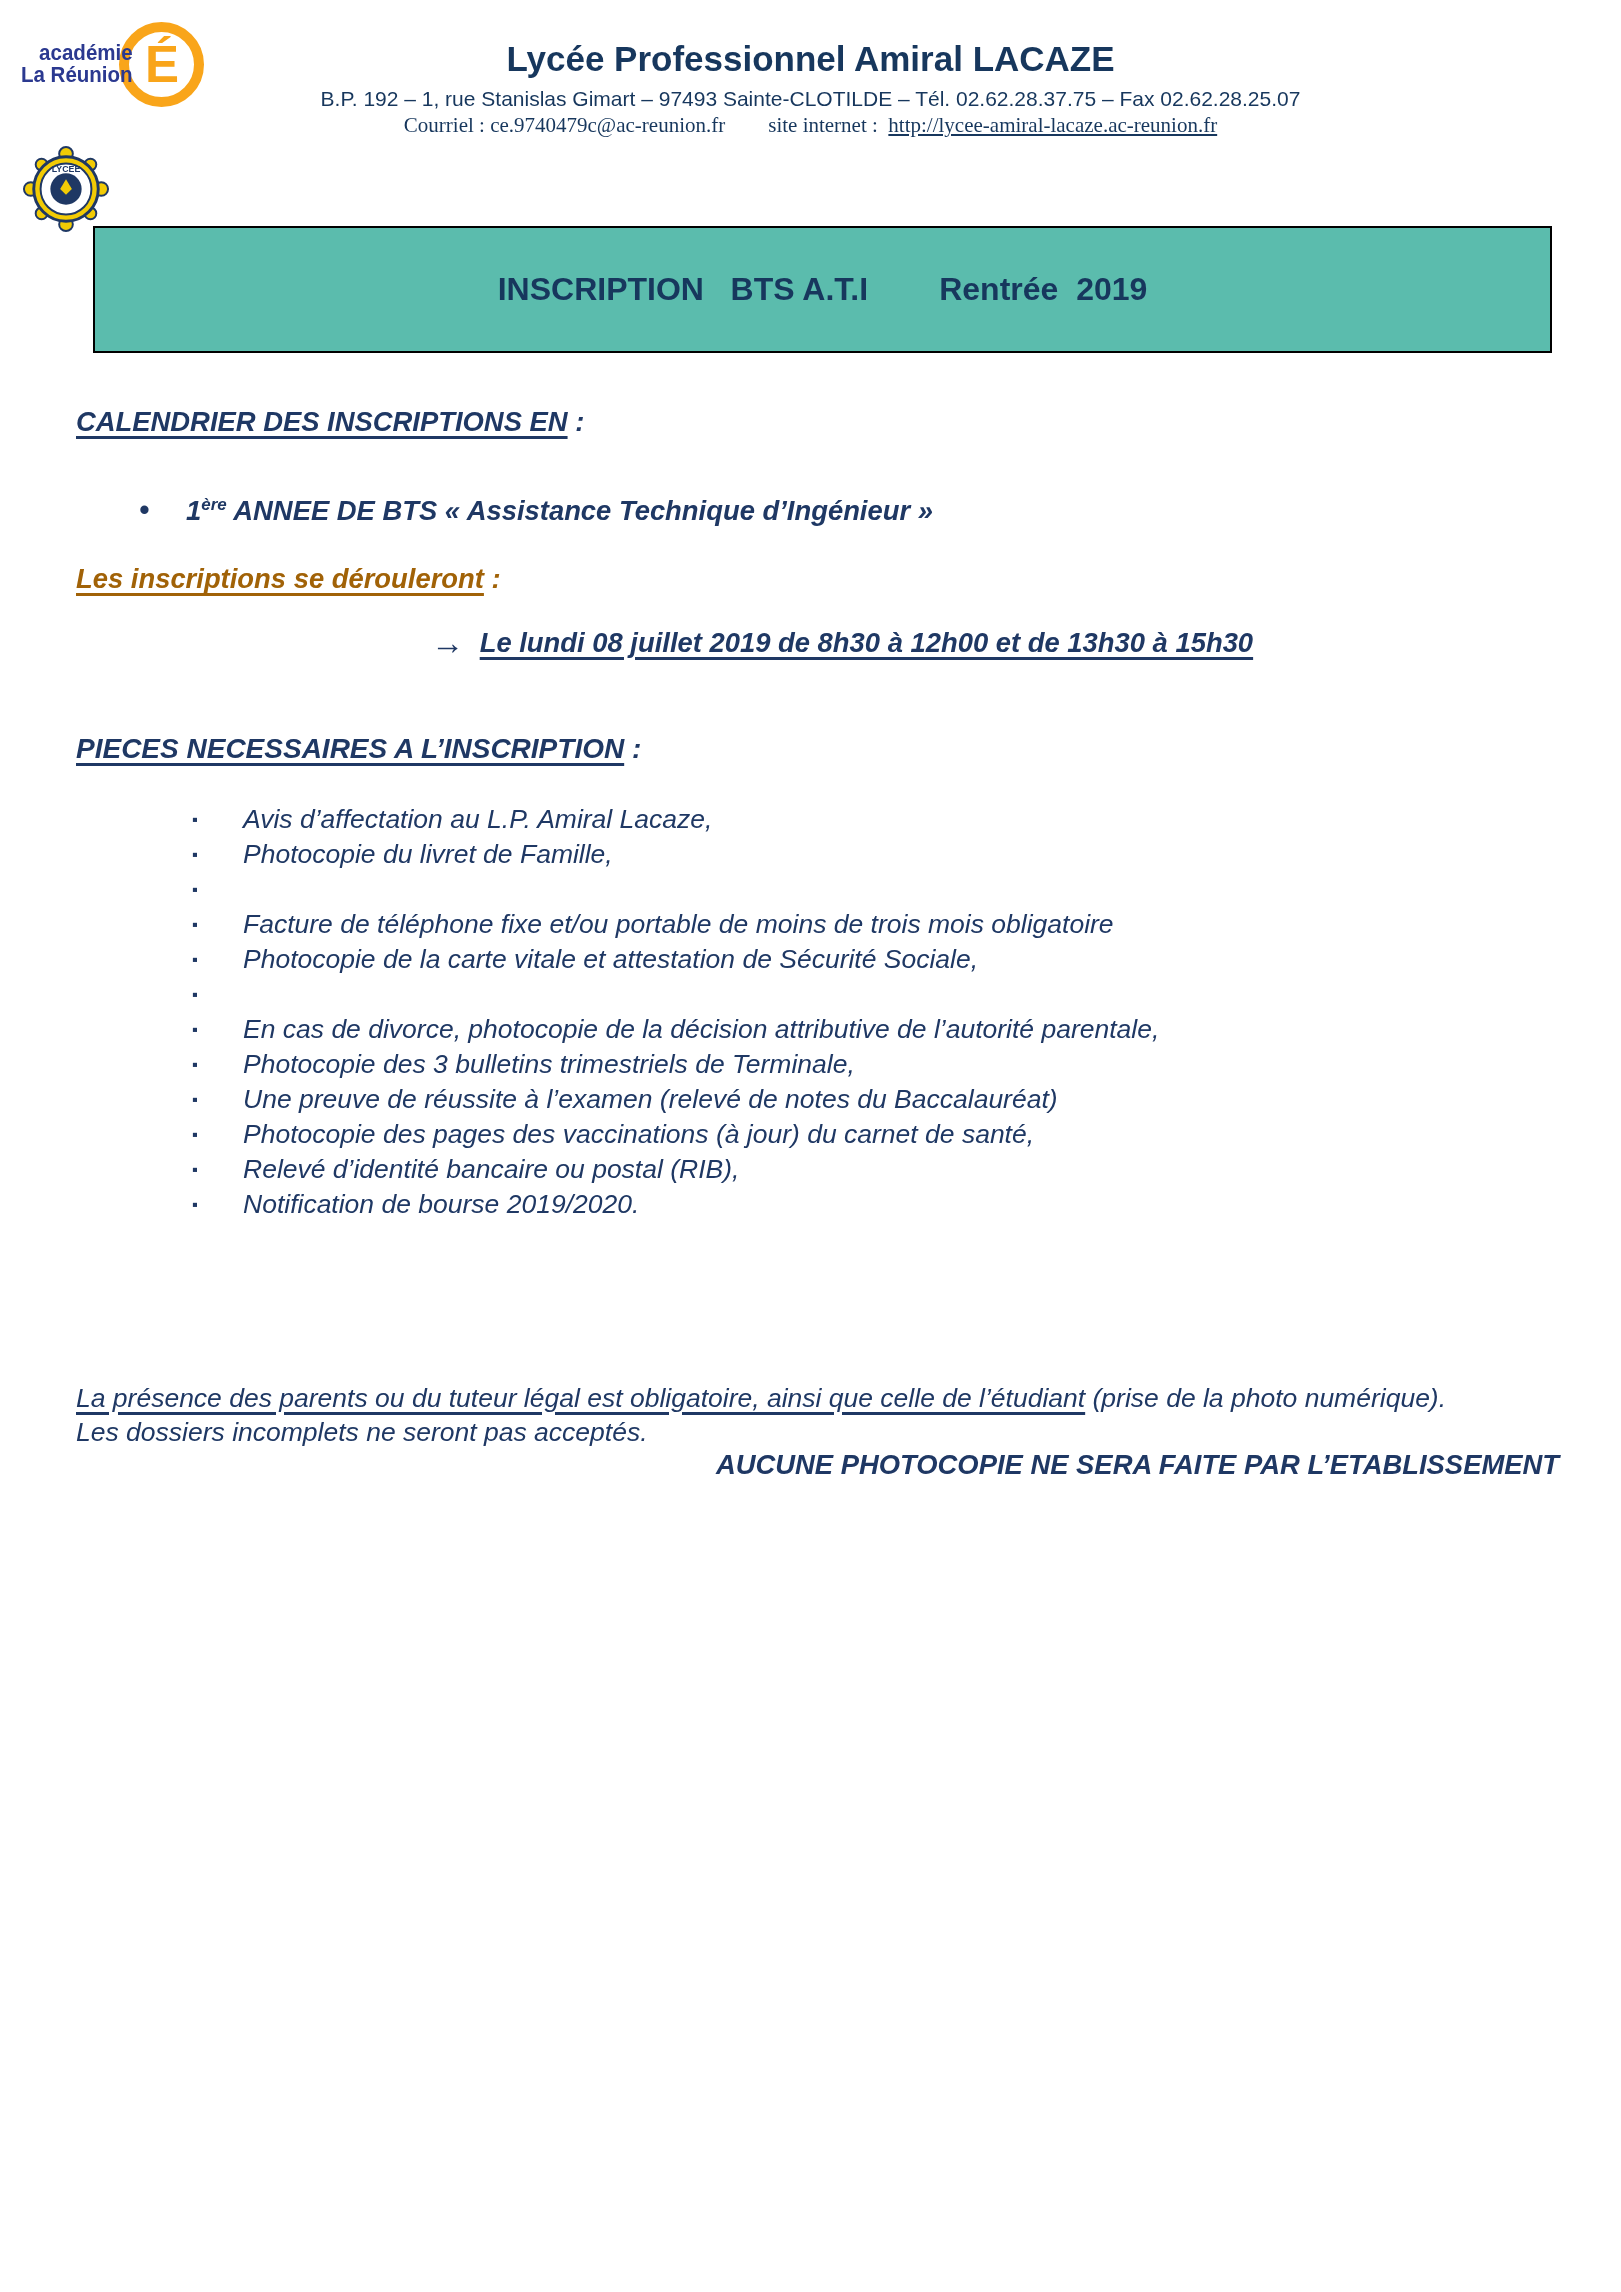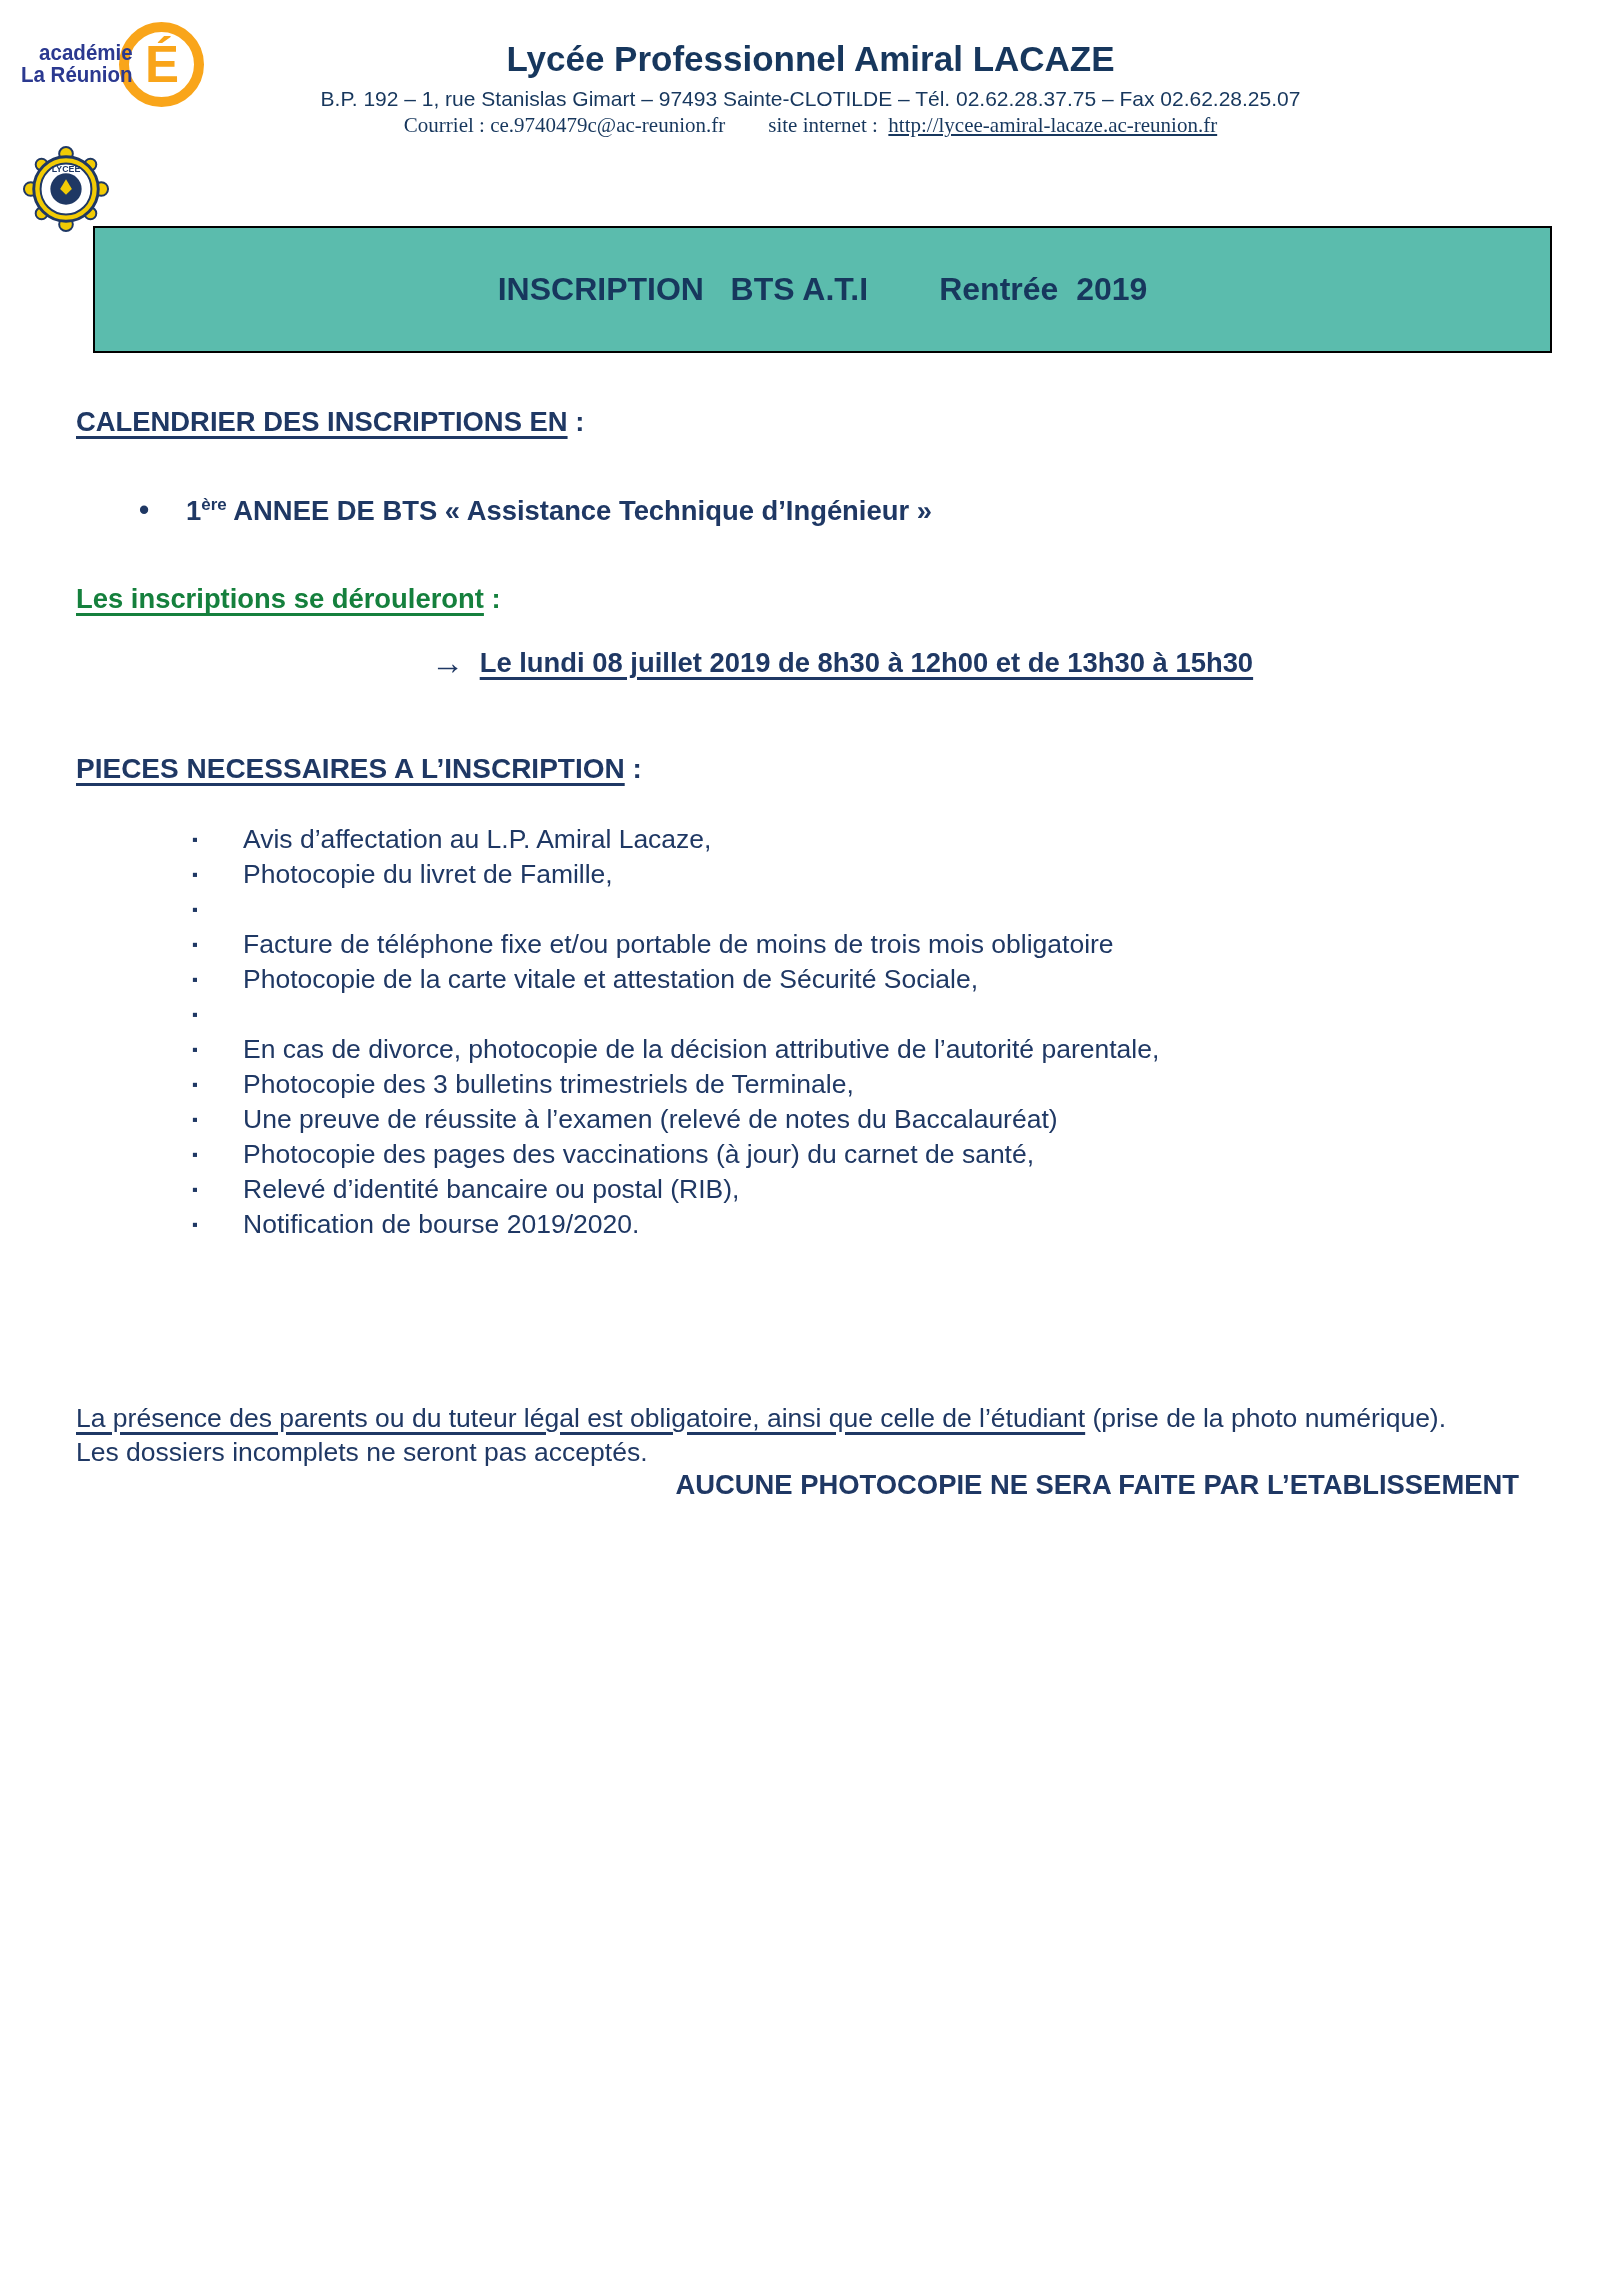--- a/index.html
+++ b/index.html
@@ -37,33 +37,33 @@
 
   
   .banner{
     margin:86px 69px 0 93px;height:127px;
     background:#5BBCAD;border:2px solid #000000;box-sizing:border-box;
     display:flex;align-items:center;justify-content:center;
   }
   .banner-text{font-size:32px;font-weight:bold;color:#17375D;white-space:pre;}
 
   
-  .content{padding:0 102px 0 76px;}
+  .content{padding:0 62px 0 76px;font-style:italic;}
 
   .h-navy{font-size:27.4px;font-weight:bold;line-height:35px;color:#1F3864;}
   .h-navy .ul, .h-red .ul, .date-text, .note-ul{
     text-decoration:underline;text-decoration-thickness:2.5px;text-underline-offset:4.9px;
   }
   .cal-heading{margin-top:51px;}
 
   .bts-line{margin-top:53px;display:flex;line-height:37px;font-size:27.4px;font-weight:bold;}
   .bts-line .dot{width:47px;margin-left:63px;font-size:29px;}
   sup{font-size:0.62em;vertical-align:super;line-height:0;}
 
-  .h-red{margin-top:52px;font-size:27.4px;font-weight:bold;line-height:35px;color:#15803d;}
+  .h-red{margin-top:32px;font-size:27.4px;font-weight:bold;line-height:35px;color:#a16207;}
 
   .date-line{margin-top:27.4px;margin-left:355px;display:flex;line-height:37px;}
   .arrow{font-size:33px;font-weight:400;color:#1F3864;}
   .date-text{margin-left:15.7px;font-size:27.4px;font-weight:bold;color:#1F3864;}
 
   .pieces-heading{margin-top:69px;font-size:28px;line-height:37px;}
 
   .pieces-list{list-style:none;margin:35px 0 0 0;padding:0 0 0 116px;}
   .pieces-list li{display:flex;font-size:26.5px;line-height:35px;}
   .pieces-list .sq{width:51px;font-size:16.7px;flex:none;}

